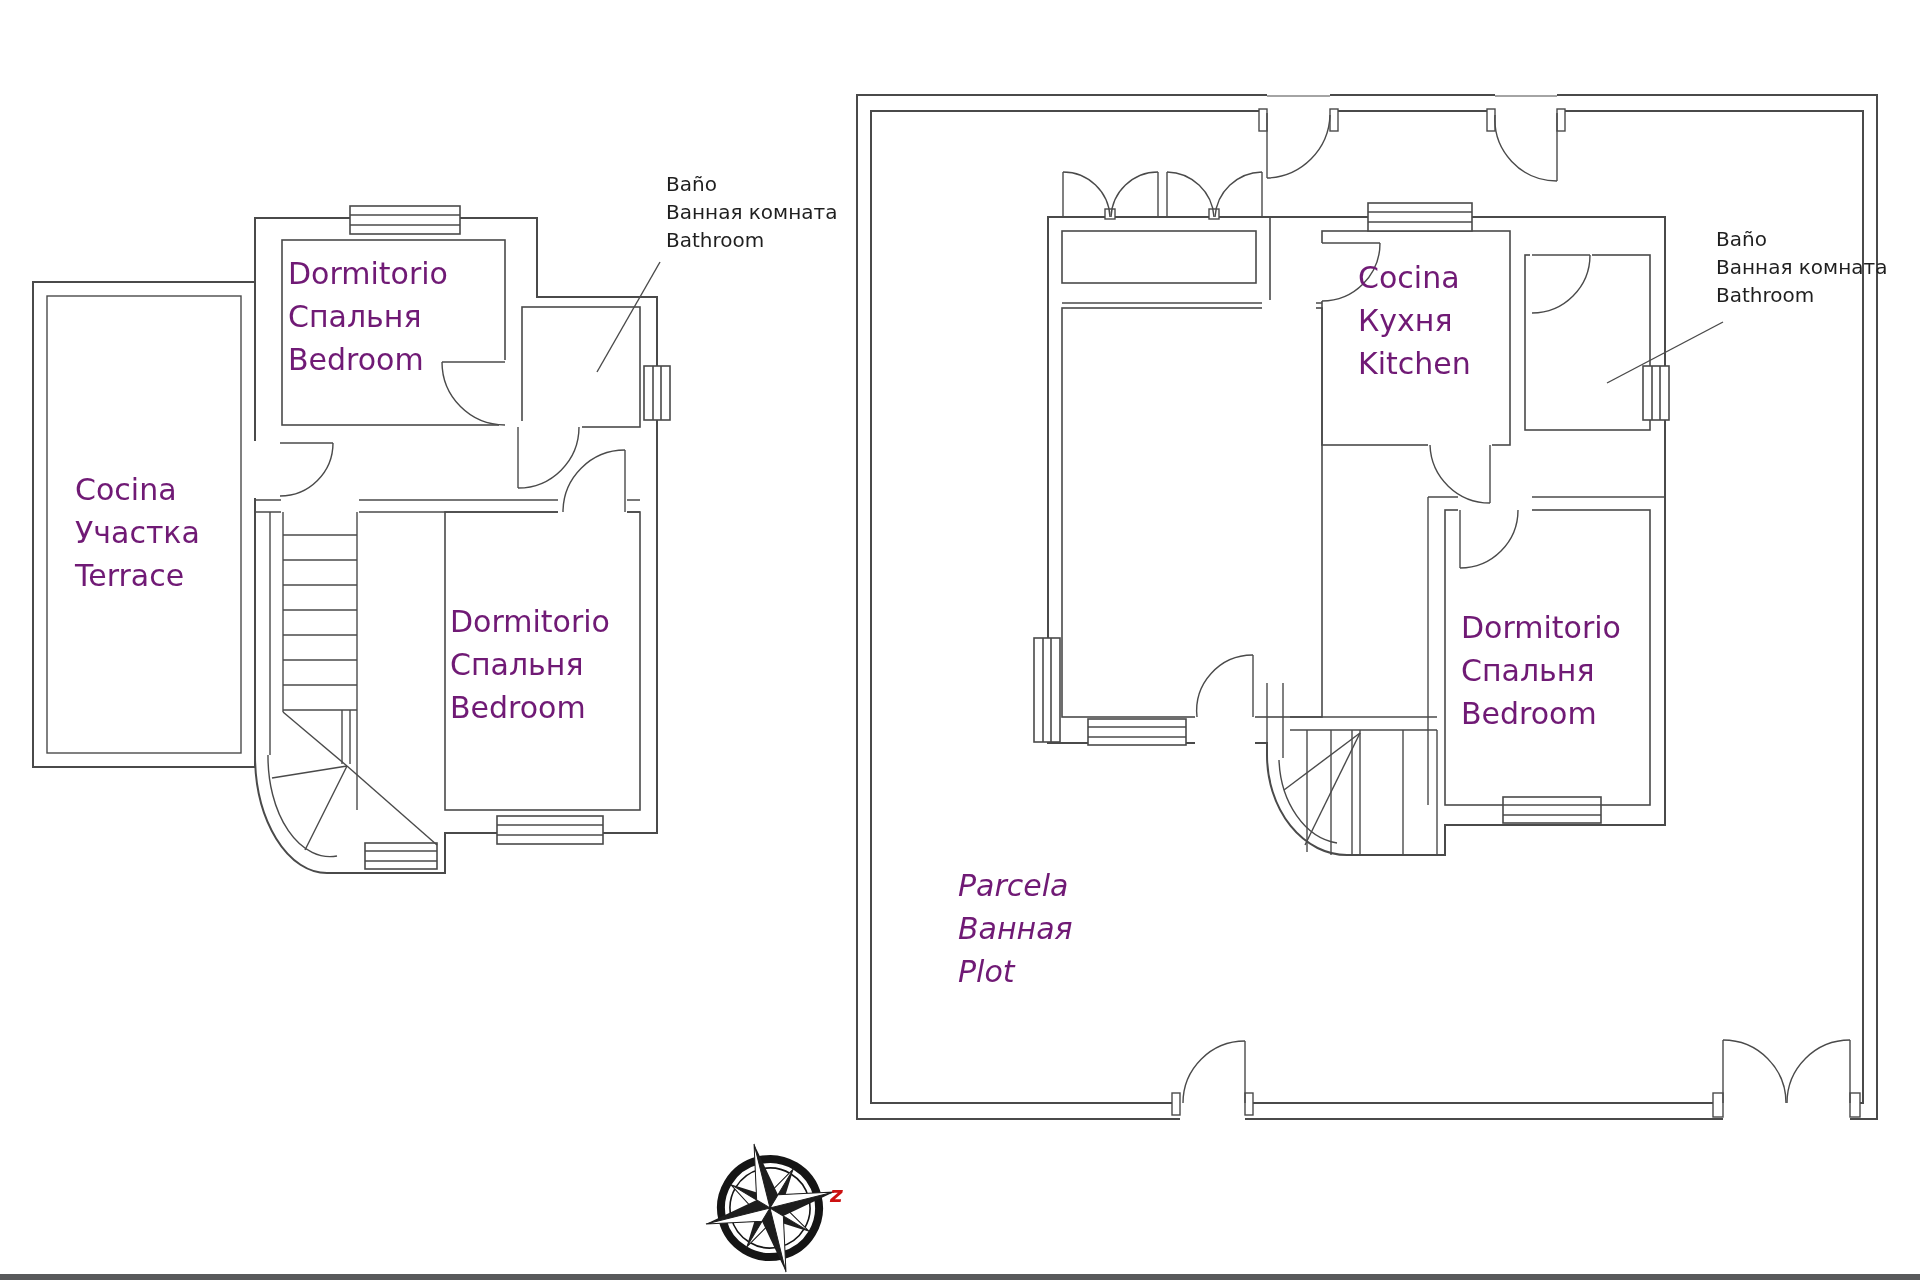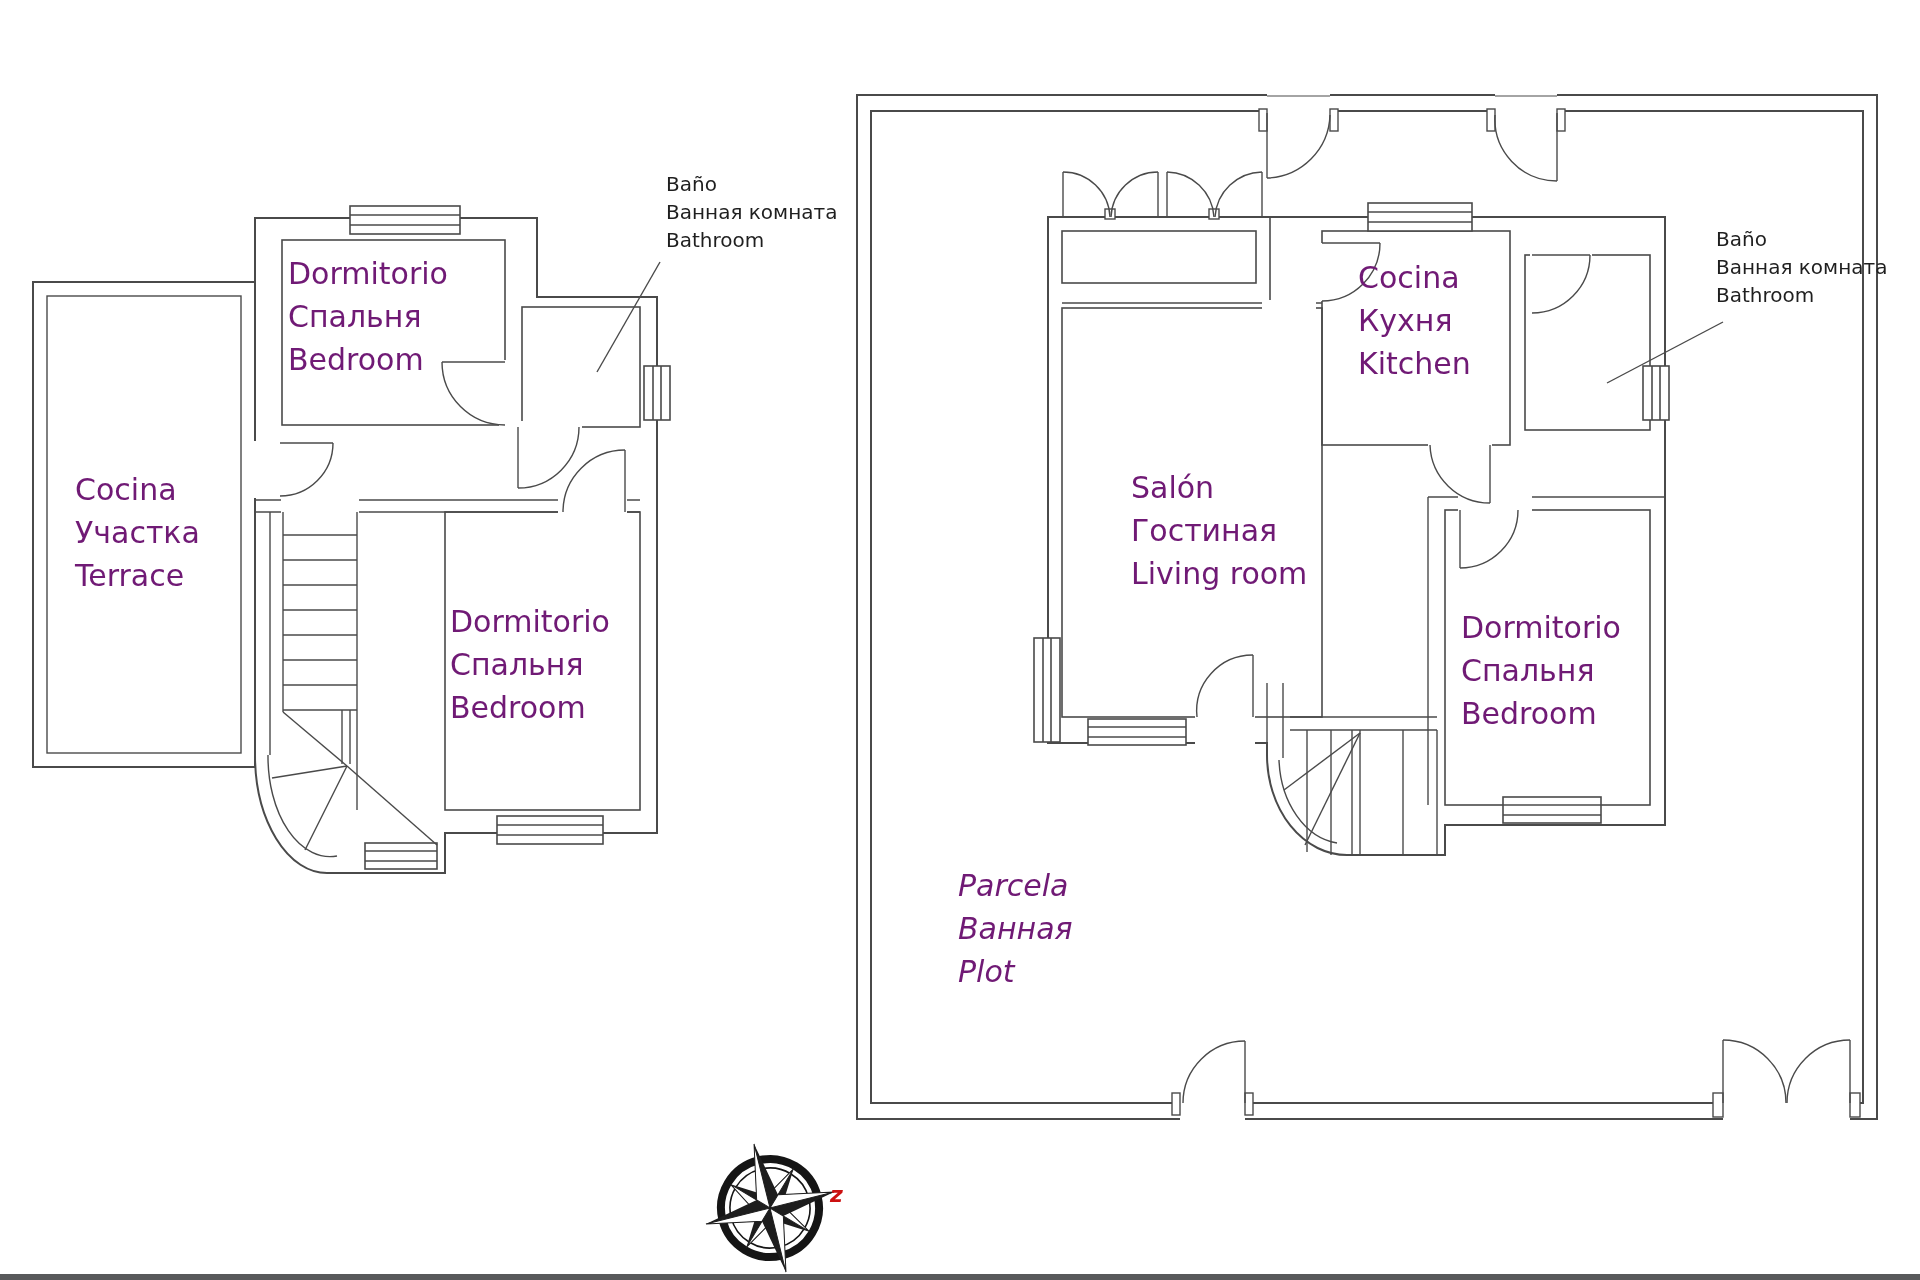--- a/index.html
+++ b/index.html
@@ -294,25 +294,20 @@
   <span>Ванная комната</span>
   <span>Bathroom</span>
 </div>
 
 <div class="room-label" style="left:1358px;top:256px;">
   <span>Cocina</span>
   <span>Кухня</span>
   <span>Kitchen</span>
 </div>
 
-<div class="room-label" style="left:1131px;top:466px;">
-  <span>Salón</span>
-  <span>Гостиная</span>
-  <span>Living room</span>
-</div>
 
 <div class="room-label" style="left:1461px;top:606px;">
   <span>Dormitorio</span>
   <span>Спальня</span>
   <span>Bedroom</span>
 </div>
 
 <div class="note-label" style="left:1692px;top:225px;">
   <span>Baño</span>
   <span>Ванная комната</span>

